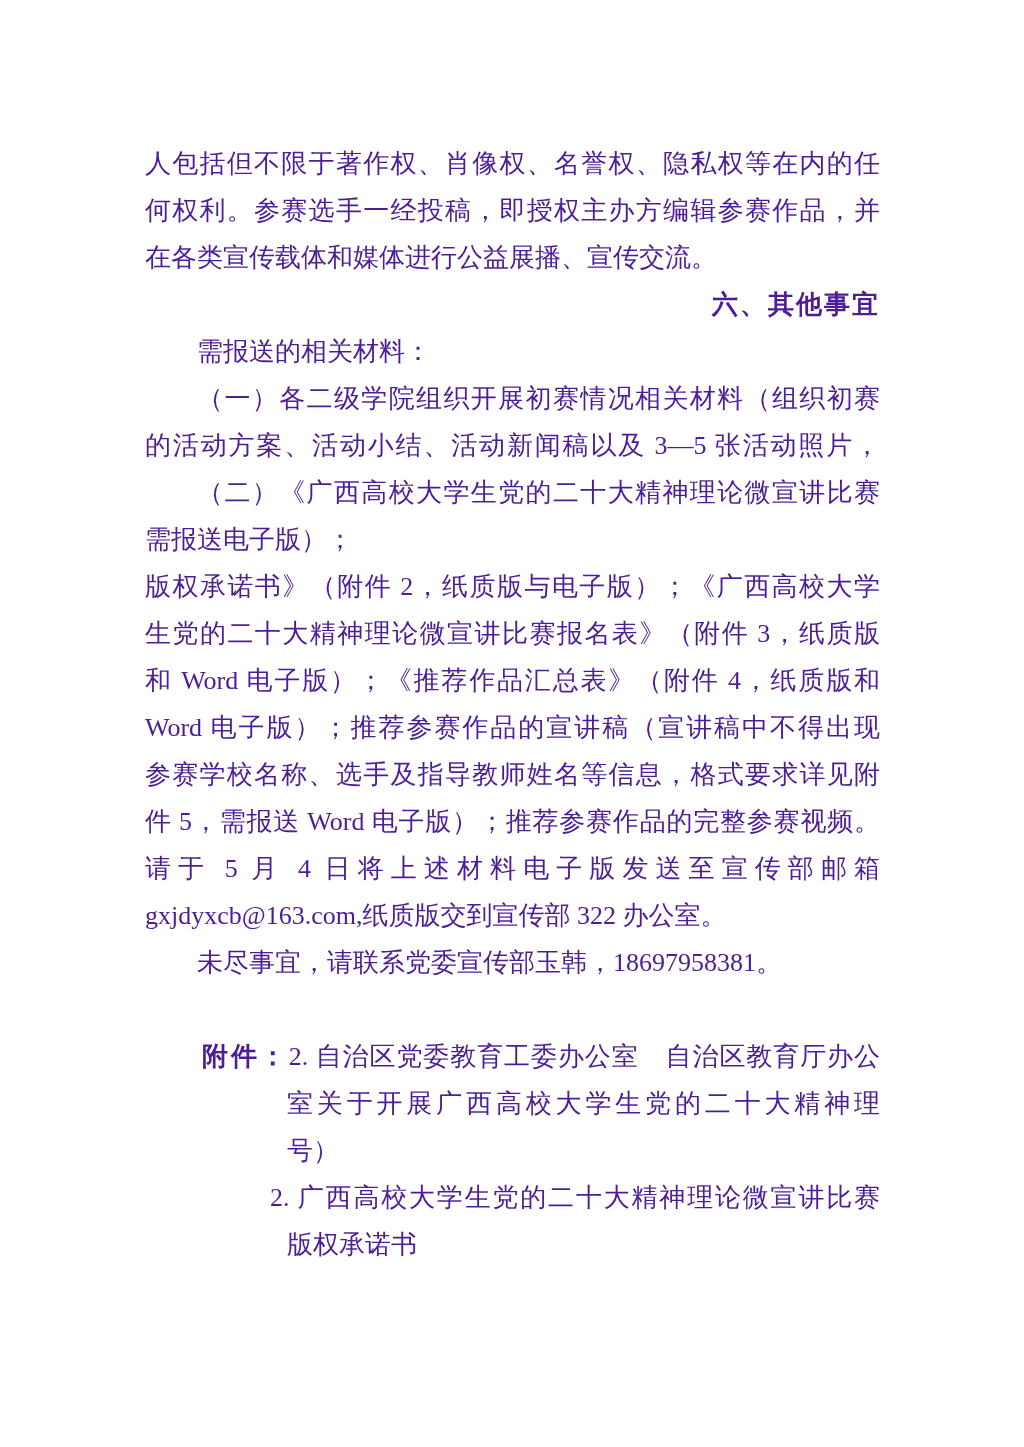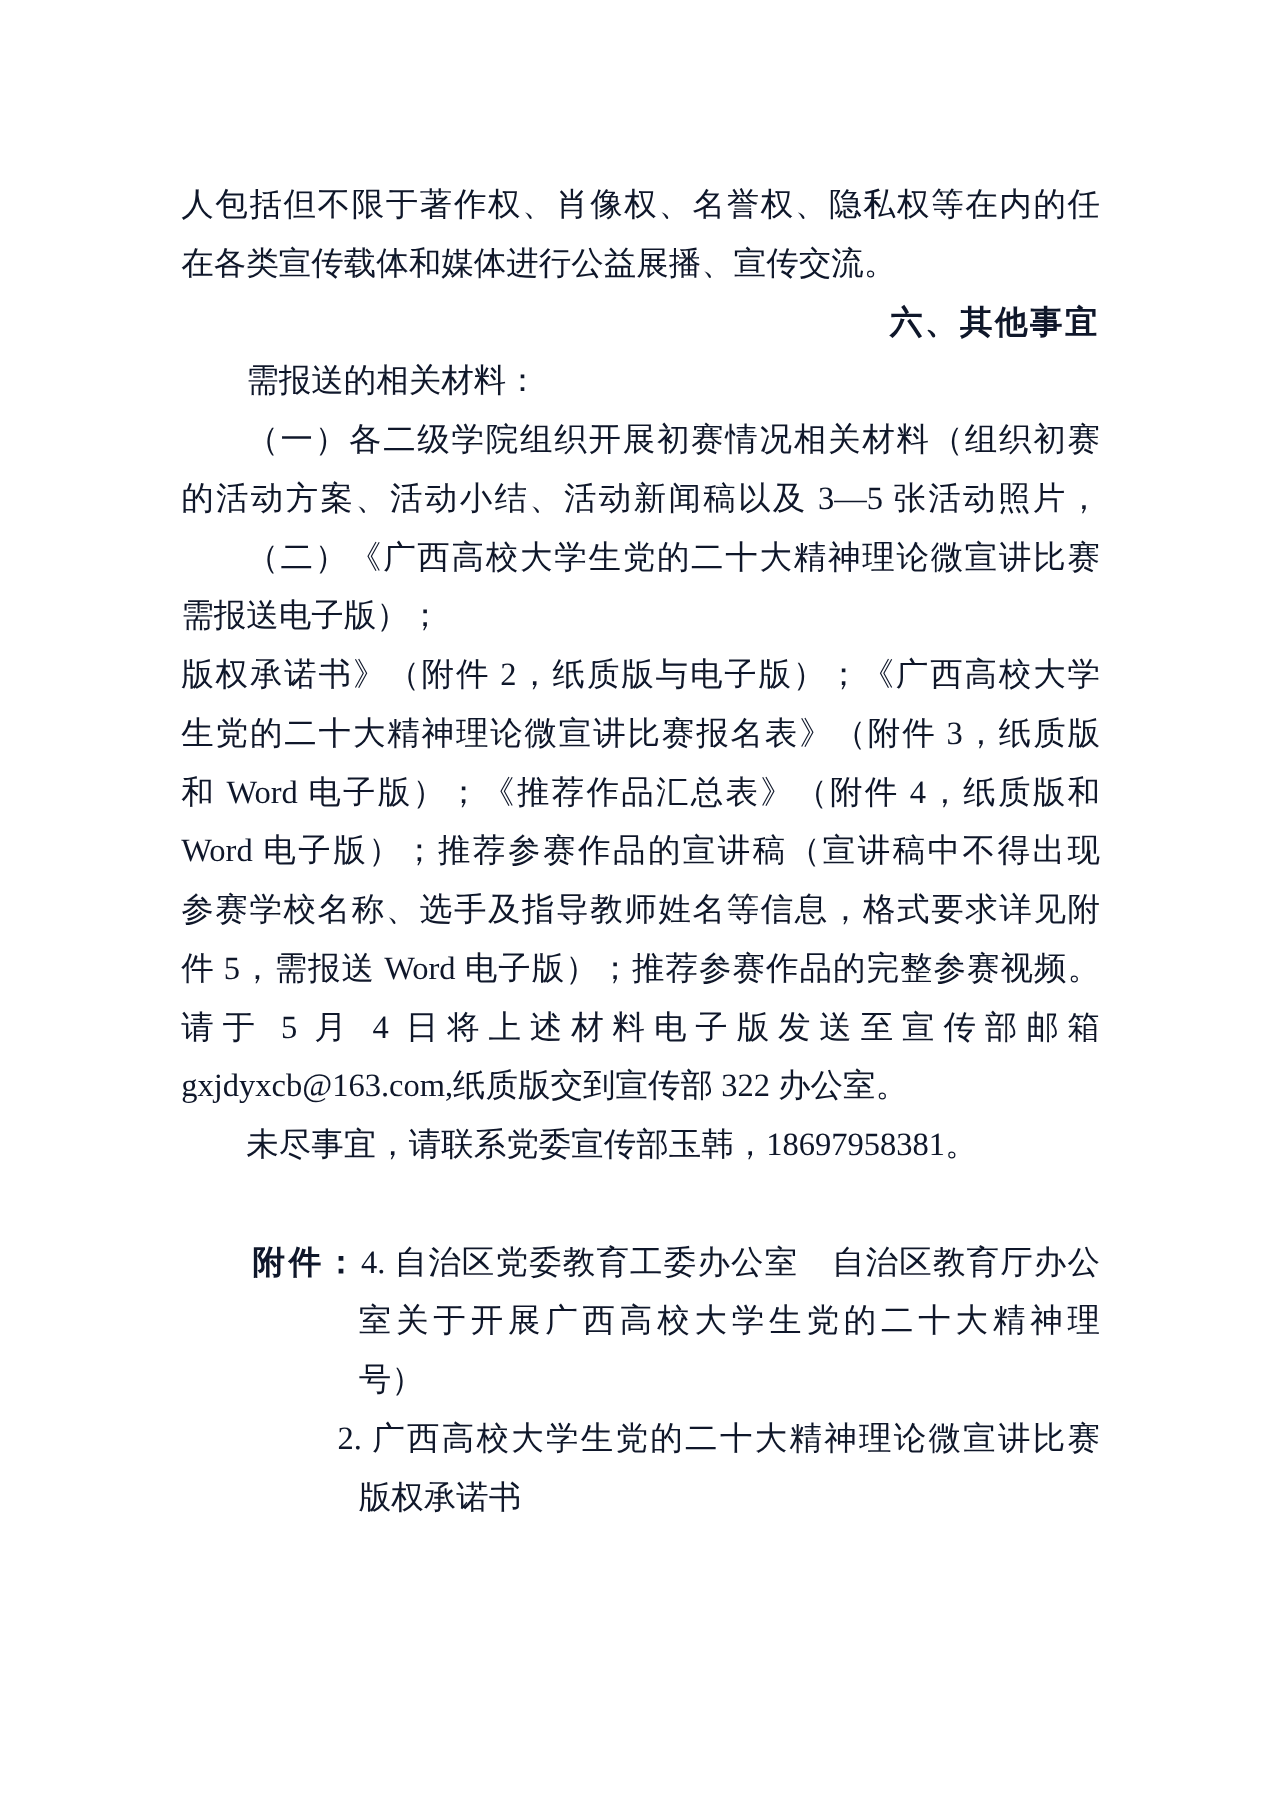--- a/index.html
+++ b/index.html
@@ -7,21 +7,21 @@
     padding: 0;
     background: #ffffff;
   }
   .page {
     position: relative;
     width: 1016px;
     height: 1447px;
     background: #ffffff;
     overflow: hidden;
     font-family: "Liberation Serif", serif;
-    color: #0f172a;
+    color: #4c1d95;
   }
   .textblock {
     position: absolute;
     left: 145px;
     top: 140px;
     width: 735px;
     font-size: 26px;
     line-height: 47px;
   }
   .ln {
@@ -54,20 +54,21 @@
   .att-cont  { padding-left: 142px; }
   .att-item2 { padding-left: 125px; }
 </style>
 </head>
 <body>
 
 <div class="page">
   <div class="textblock">
 
     <div class="ln j">人包括但不限于著作权、肖像权、名誉权、隐私权等在内的任</div>
+    <div class="ln j">何权利。参赛选手一经投稿，即授权主办方编辑参赛作品，并</div>
     <div class="ln">在各类宣传载体和媒体进行公益展播、宣传交流。</div>
 
     <div class="ln ind hei">六、其他事宜</div>
 
     <div class="ln ind">需报送的相关材料：</div>
 
     <div class="ln ind j">（一）各二级学院组织开展初赛情况相关材料（组织初赛</div>
     <div class="ln j">的活动方案、活动小结、活动新闻稿以及 3—5 张活动照片，</div>
     <div class="ln ind j">（二）《广西高校大学生党的二十大精神理论微宣讲比赛</div>
 
@@ -78,20 +79,20 @@
     <div class="ln j">Word 电子版）；推荐参赛作品的宣讲稿（宣讲稿中不得出现</div>
     <div class="ln j">参赛学校名称、选手及指导教师姓名等信息，格式要求详见附</div>
     <div class="ln j">件 5，需报送 Word 电子版）；推荐参赛作品的完整参赛视频。</div>
     <div class="ln j">请于 5 月 4 日将上述材料电子版发送至宣传部邮箱</div>
     <div class="ln">gxjdyxcb@163.com,纸质版交到宣传部 322 办公室。</div>
 
     <div class="ln ind">未尽事宜，请联系党委宣传部玉韩，18697958381。</div>
 
     <div class="spacer"></div>
 
-    <div class="ln j att-first"><span class="hei">附件：</span><span>4. 自治区党委教育工委办公室　自治区教育厅办公</span></div>
+    <div class="ln j att-first"><span class="hei">附件：</span><span>2. 自治区党委教育工委办公室　自治区教育厅办公</span></div>
     <div class="ln j att-cont">室关于开展广西高校大学生党的二十大精神理</div>
     <div class="ln att-cont">号）</div>
     <div class="ln j att-item2">2. 广西高校大学生党的二十大精神理论微宣讲比赛</div>
     <div class="ln att-cont">版权承诺书</div>
 
   </div>
 </div>
 
 </body></html>

